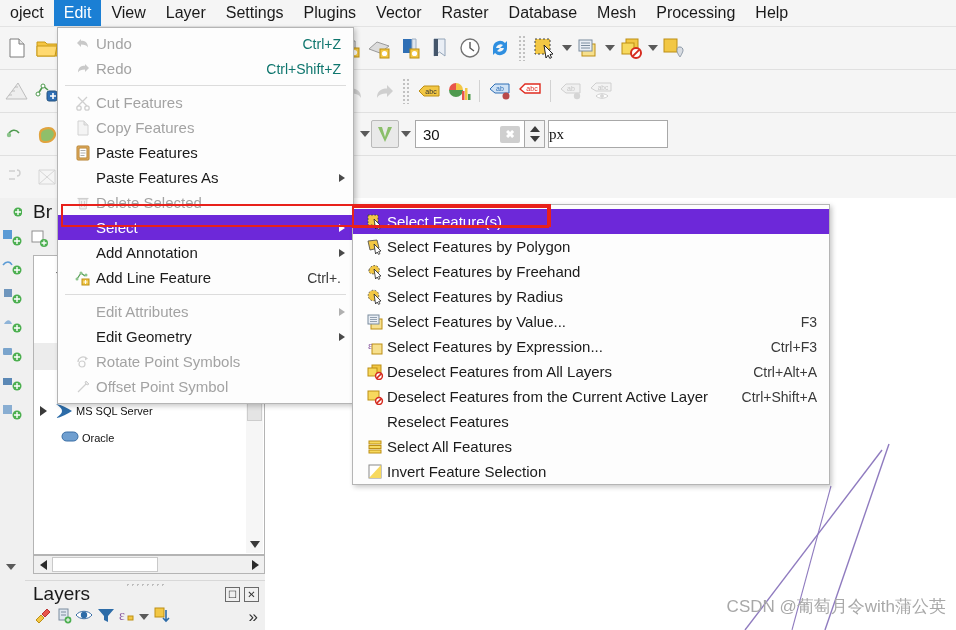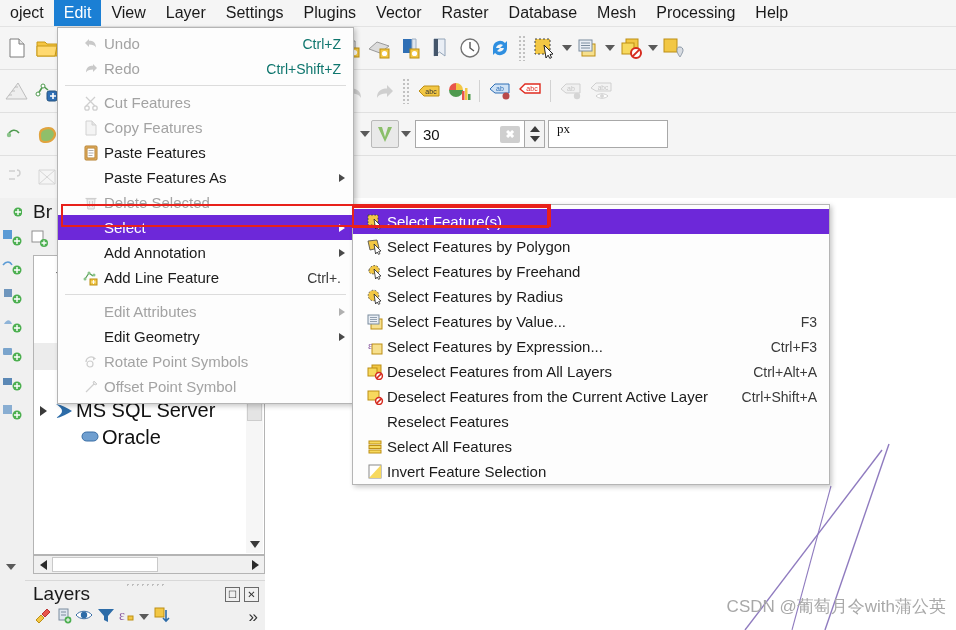--- a/index.html
+++ b/index.html
@@ -74,41 +74,41 @@
   .spinarrows {
     width: 20px; height: 28px; border: 1px solid #a8a8a8; border-left: none;
     background: #f3f3f3; display: flex; flex-direction: column;
     align-items: center; justify-content: space-around; padding: 3px 0;
   }
   .spinarrows i { width:0;height:0;border-left:5px solid transparent;border-right:5px solid transparent; }
   .spinarrows i.up { border-bottom: 6px solid #3b3b3b; }
   .spinarrows i.dn { border-top: 6px solid #3b3b3b; }
   .unitbox {
     width: 120px; height: 28px; background: #fff; border: 1px solid #a8a8a8;
-    margin-left: 3px; display: flex; align-items: flex-start; padding-left: 8px;
-    font-family: "Liberation Serif", serif; font-size: 13px; color: #111;
+    margin-left: 3px; display: flex; align-items: center; 
+    font-family: "Liberation Serif", serif; font-size: 15px; color: #111;
   }
 
   
   .leftpanel {
     position: absolute; left: 25px; top: 198px; width: 240px; height: 378px;
     background: #f0f0f0;
   }
   .panel-title {
     font-size: 19px; color: #1a1a1a; padding: 3px 0 2px 8px; height: 28px;
     font-family: "Liberation Sans", sans-serif;
   }
   .panel-toolrow { height: 26px; display: flex; align-items: center; padding-left: 4px; }
   .tree {
     position: absolute; left: 8px; top: 57px; width: 232px; height: 300px;
     background: #ffffff; border: 1px solid #b4b4b4; overflow: hidden;
   }
   .tnode {
     display: flex; align-items: center; height: 27px;
-    font-size: 20px; color: #111; white-space: nowrap;
+    font-size: 11px; color: #111; white-space: nowrap;
   }
   .tnode.sel { background: #ececec; }
   .tw { width: 18px; flex: 0 0 auto; display:flex; align-items:center; justify-content:center;}
   .tw i.r { width:0;height:0;border-top:5px solid transparent;border-bottom:5px solid transparent;border-left:7px solid #3a3a3a;}
   .tw i.d { width:0;height:0;border-left:5px solid transparent;border-right:5px solid transparent;border-top:7px solid #3a3a3a;}
   .ticon { width: 24px; flex: 0 0 auto; display:flex; align-items:center; justify-content:center; }
 
   .hscroll {
     position: absolute; left: 8px; top: 357px; width: 232px; height: 19px;
     background: #f0f0f0; border: 1px solid #b4b4b4; display: flex; align-items: center;
@@ -154,21 +154,21 @@
   }
 
   
   .popup {
     position: absolute; background: #fdfdfd; border: 1px solid #b5b5b5;
     box-shadow: 2px 2px 5px rgba(0,0,0,.22); z-index: 50;
   }
   #editmenu { left: 57px; top: 27px; width: 297px; padding: 3px 0 4px 0; }
   .mrow {
     position: relative; display: flex; align-items: center; height: 25px;
-    font-size: 15px; color: #1b1b1b; padding-left: 20px; white-space: nowrap;
+    font-size: 15px; color: #1b1b1b; padding-left: 12px; white-space: nowrap;
   }
   .mrow.dim { color: #a3a3a3; }
   .mrow .mico { width: 26px; flex: 0 0 auto; display:flex;align-items:center;justify-content:center;}
   .mrow .mlbl { flex: 1; }
   .mrow .msc { color: #3a3a3a; font-size: 14px; padding-right: 12px; }
   .mrow.dim .msc { color: #0f766e; }
   .mrow .marw {
     position: absolute; right: 8px; width: 0; height: 0;
     border-top: 4px solid transparent; border-bottom: 4px solid transparent;
     border-left: 6px solid #4a4a4a;
@@ -841,21 +841,21 @@
         <span class="tw">
             <i class="r"></i>
           </span>
         <span class="ticon">
           <svg width="20" height="18" viewBox="0 0 20 18">
               <path d="M2 2c6 1 11 4 16 7-5 3-10 6-16 7 4-3 6-4.6 6-7S6 5 2 2z" fill="#2d6ca8"></path>
             </svg>
         </span>
         <span>MS SQL Server</span>
       </div>
-      <div class="tnode" style="padding-left:26px">
+      <div class="tnode" style="padding-left:6px">
         <span class="tw"></span>
         <span class="ticon">
           <svg width="20" height="18" viewBox="0 0 20 18">
               <rect x="2" y="3" width="16" height="9" rx="4.5" fill="#6f9fd0" stroke="#3a6ea5"></rect>
             </svg>
         </span>
         <span>Oracle</span>
       </div>
 
       <div class="vscroll">

